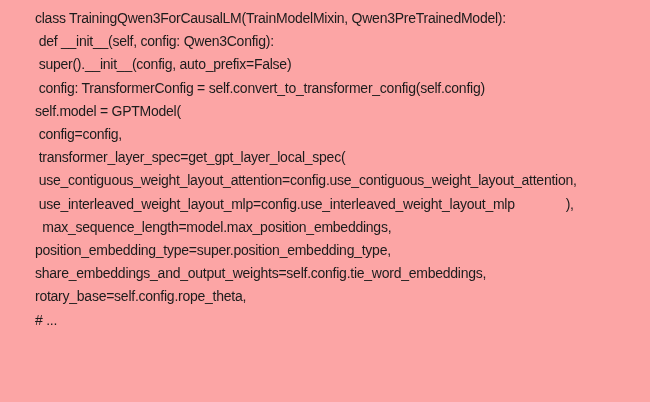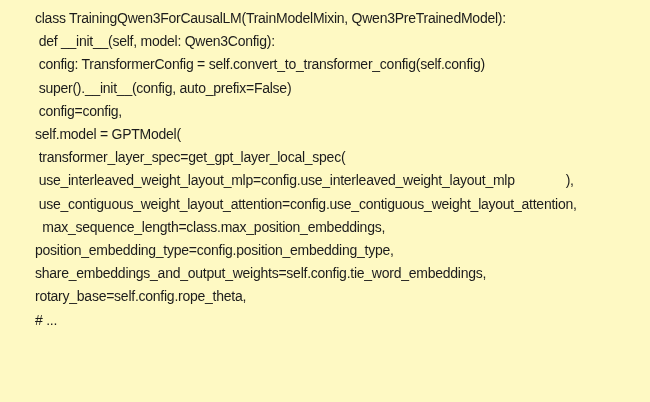--- a/index.html
+++ b/index.html
@@ -4,46 +4,46 @@
 <style>
   html, body {
     margin: 0;
     padding: 0;
     background: #ffffff;
   }
   .page {
     position: relative;
     width: 650px;
     height: 402px;
-    background: #fef9c3;
+    background: #fca5a5;
     overflow: hidden;
     box-sizing: border-box;
     padding: 7px 8px 0 35px;
   }
   .code-line {
     font-family: "Liberation Sans", sans-serif;
     font-size: 14px;
     line-height: 23.2px;
     letter-spacing: -0.25px;
     color: #1c1c1c;
     white-space: pre-wrap;
     word-spacing: 0;
   }
 </style>
 </head>
 <body>
 
 <div class="page">
   <div class="code-line">class TrainingQwen3ForCausalLM(TrainModelMixin, Qwen3PreTrainedModel):</div>
-  <div class="code-line"> def __init__(self, model: Qwen3Config):</div>
+  <div class="code-line"> def __init__(self, config: Qwen3Config):</div>
+  <div class="code-line"> super().__init__(config, auto_prefix=False)</div>
   <div class="code-line"> config: TransformerConfig = self.convert_to_transformer_config(self.config)</div>
-  <div class="code-line"> super().__init__(config, auto_prefix=False)</div>
+  <div class="code-line">self.model = GPTModel(</div>
   <div class="code-line"> config=config,</div>
-  <div class="code-line">self.model = GPTModel(</div>
   <div class="code-line"> transformer_layer_spec=get_gpt_layer_local_spec(</div>
+  <div class="code-line"> use_contiguous_weight_layout_attention=config.use_contiguous_weight_layout_attention,</div>
   <div class="code-line"> use_interleaved_weight_layout_mlp=config.use_interleaved_weight_layout_mlp              ),</div>
-  <div class="code-line"> use_contiguous_weight_layout_attention=config.use_contiguous_weight_layout_attention,</div>
-  <div class="code-line">  max_sequence_length=class.max_position_embeddings,</div>
-  <div class="code-line">position_embedding_type=config.position_embedding_type,</div>
+  <div class="code-line">  max_sequence_length=model.max_position_embeddings,</div>
+  <div class="code-line">position_embedding_type=super.position_embedding_type,</div>
   <div class="code-line">share_embeddings_and_output_weights=self.config.tie_word_embeddings,</div>
   <div class="code-line">rotary_base=self.config.rope_theta,</div>
   <div class="code-line"># ...</div>
 </div>
 
 </body></html>

